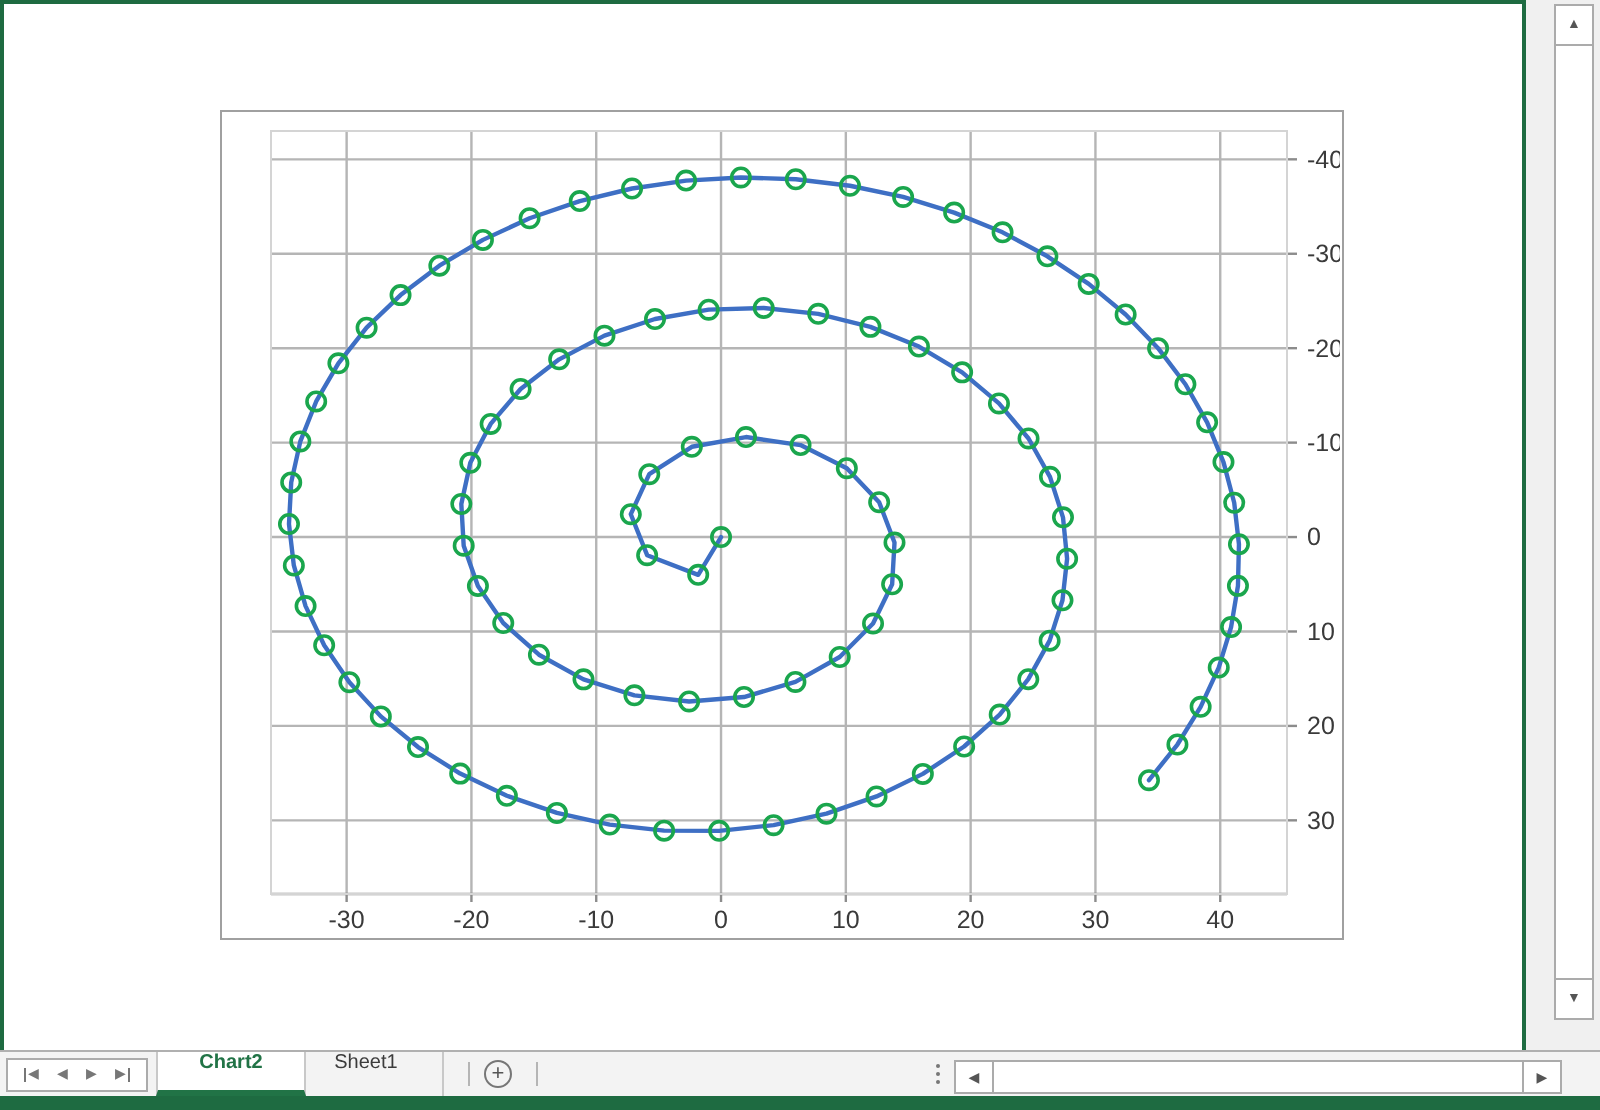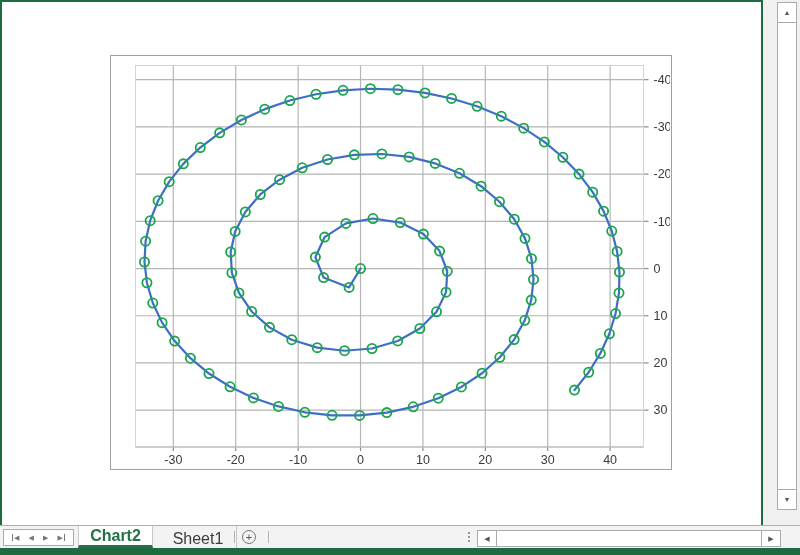--- a/index.html
+++ b/index.html
@@ -22,23 +22,23 @@
   .vs-btn{height:20px;flex:0 0 auto;display:flex;align-items:center;justify-content:center;font-size:7px;color:#555;background:#fff;}
   .vs-btn.top{border-bottom:1px solid #ABABAB;}
   .vs-btn.bottom{border-top:1px solid #ABABAB;}
   .vs-track{flex:1 1 auto;background:#fff;}
 
   
   .tabbar{position:absolute;left:0;top:525px;width:800px;height:23px;background:#F3F3F3;border-top:1px solid #B0B0B0;}
   .navbox{position:absolute;left:3px;top:3px;width:71px;height:17px;background:#fff;border:1px solid #ABABAB;display:flex;align-items:center;justify-content:space-around;padding:0 3px;}
   .nav-glyph{font-size:7px;color:#777;display:flex;align-items:center;gap:1px;line-height:1;}
   .nav-bar{width:1.5px;height:7px;background:#777;}
-  .tab{position:absolute;top:0;height:22px;display:flex;align-items:flex-end;justify-content:center;font-size:16px;}
+  .tab{position:absolute;top:0;height:22px;display:flex;align-items:flex-start;justify-content:center;font-size:10px;}
   .tab-active{left:78px;width:75px;background:#fff;border-left:1px solid #C8C8C8;border-right:1px solid #C8C8C8;border-bottom:3px solid #217346;color:#217346;font-weight:700;}
-  .tab-idle{left:160px;width:77px;color:#3C3C3C;border-right:1px solid #C8C8C8;}
+  .tab-idle{left:145px;width:77px;color:#3C3C3C;border-right:1px solid #C8C8C8;}
   .tab-sep{position:absolute;top:5px;width:1px;height:12px;background:#B5B5B5;}
   .plus-btn{position:absolute;left:242px;top:4px;width:14px;height:14px;border:1px solid #767676;border-radius:50%;color:#555;font-size:11px;line-height:11px;display:flex;align-items:center;justify-content:center;}
   .splitter{position:absolute;left:467px;top:6px;width:3px;display:flex;flex-direction:column;gap:2px;align-items:center;}
   .splitter i{width:2px;height:2px;background:#777;border-radius:50%;}
   .hscroll{position:absolute;left:477px;top:4px;width:304px;height:17px;background:#fff;border:1px solid #ABABAB;display:flex;}
   .hs-btn{width:19px;flex:0 0 auto;display:flex;align-items:center;justify-content:center;font-size:7px;color:#555;background:#fff;}
   .hs-btn.left{border-right:1px solid #ABABAB;}
   .hs-btn.right{border-left:1px solid #ABABAB;}
   .hs-track{flex:1 1 auto;background:#fff;}
 

